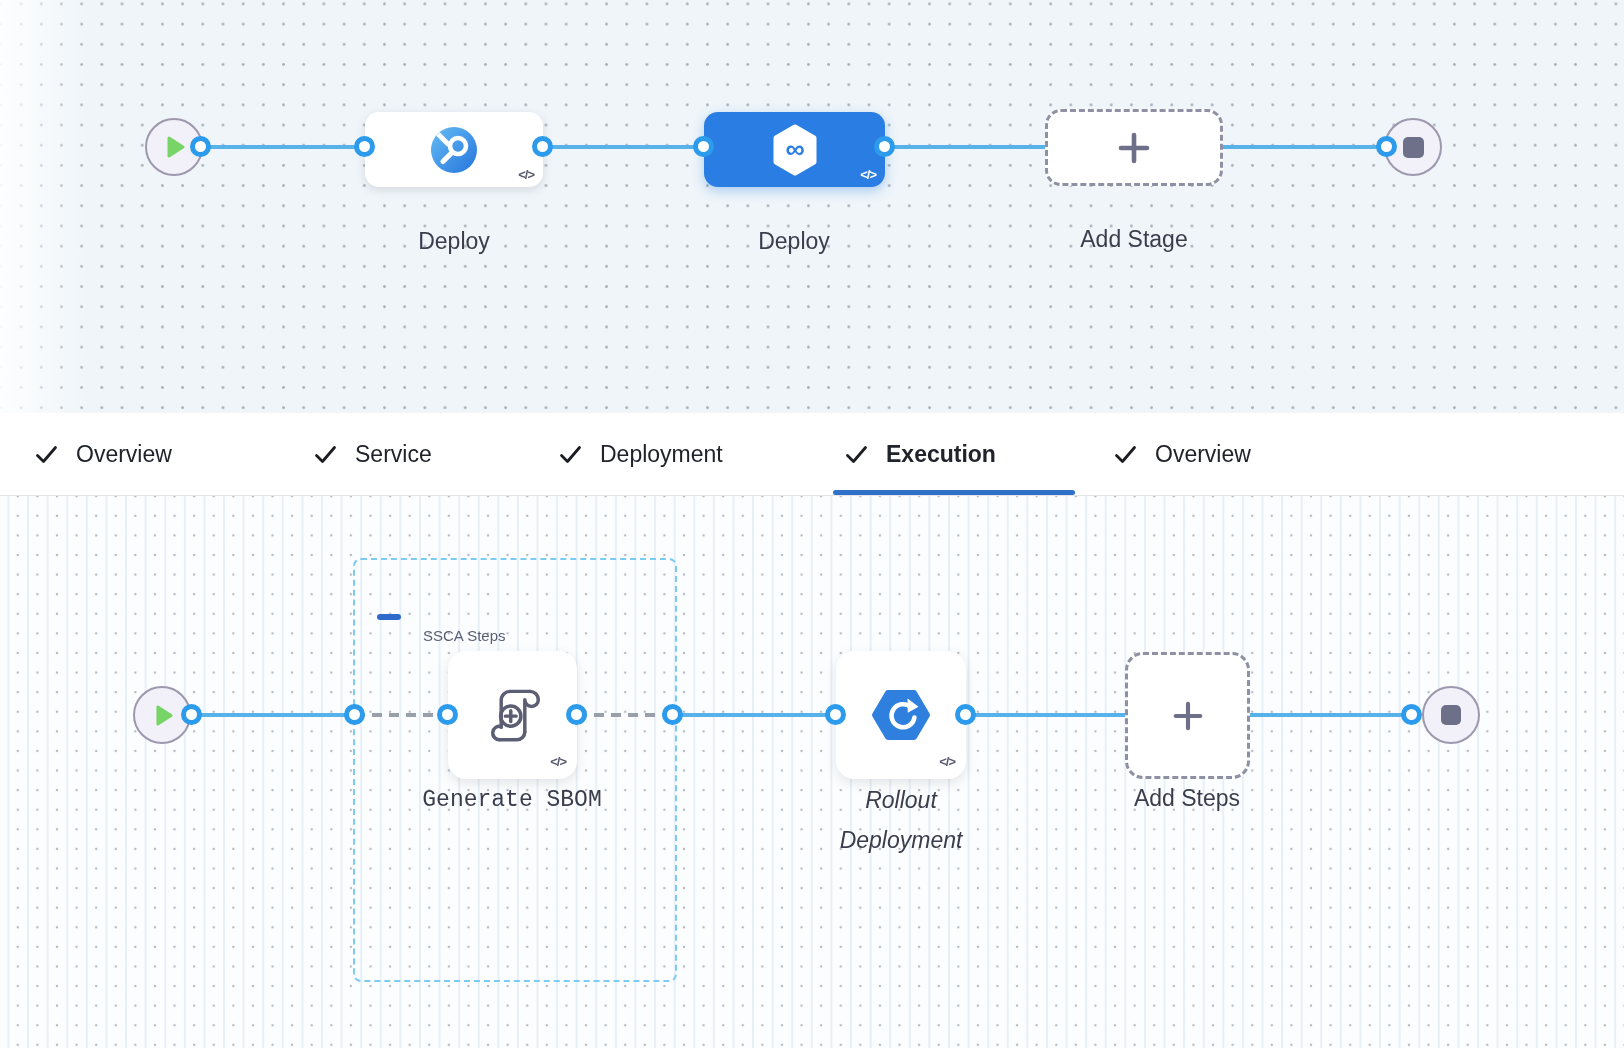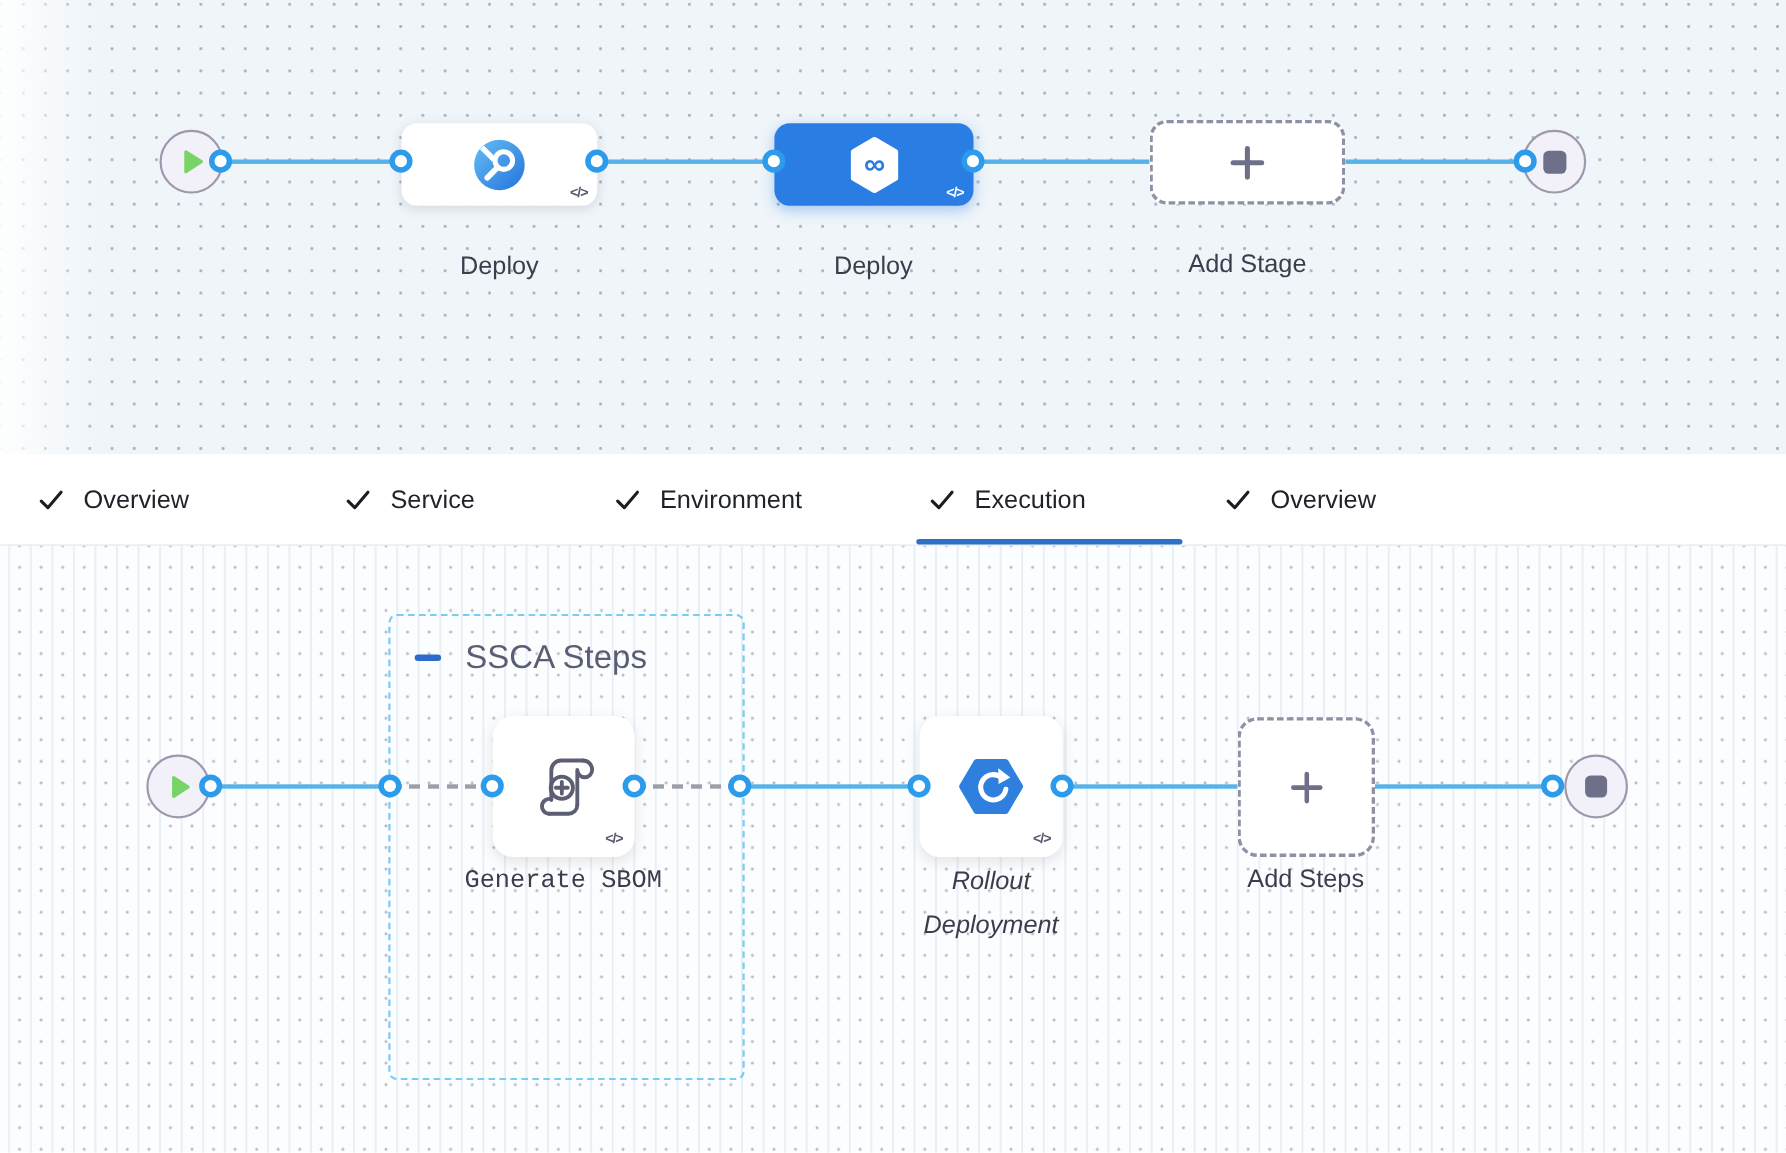--- a/index.html
+++ b/index.html
@@ -78,35 +78,35 @@
 
   
   .tabbar{
     position:absolute;left:0;top:413px;width:1624px;height:82px;background:#fff;
     border-bottom:1px solid #e3e5e9;z-index:8;
   }
   .tab{
     position:absolute;top:0;height:82px;display:flex;align-items:center;gap:16px;
     font-size:23px;color:#20232a;cursor:pointer;white-space:nowrap;
   }
-  .tab.active .tab-label{font-weight:400;}
+  .tab.active .tab-label{font-weight:700;}
   .underline{
     position:absolute;left:833px;bottom:0;width:242px;height:5px;
     border-radius:4px;background:#2f70c8;z-index:9;
   }
 
   
   .group-box{
     position:absolute;border:2px dashed #7bcbf3;border-radius:8px;z-index:1;
   }
   .group-head{
     position:absolute;left:22px;top:24px;display:flex;align-items:center;gap:22px;z-index:2;
   }
   .group-minus{width:24px;height:6px;border-radius:3px;background:#2e6acb;cursor:pointer;}
-  .group-title{font-size:30px;color:#5a5e72;line-height:28px;}
+  .group-title{font-size:15px;color:#5a5e72;line-height:28px;margin-top:38px;}
 </style>
 </head>
 <body>
 
 <div class="page">
 
   <div class="canvas canvas-top">
 
     <div class="edge" style="left:201px;top:145px;width:164px;"></div>
     <div class="edge" style="left:543px;top:145px;width:161px;"></div>
@@ -175,21 +175,21 @@
     <div class="tab" style="left:312px;">
       <svg width="27" height="27" viewBox="0 0 27 27">
           <path d="M4.5 14.5 L10.5 20.5 L22.5 6.5" fill="none" stroke="#1b1d22" stroke-width="2.8" stroke-linecap="round" stroke-linejoin="round"></path>
         </svg>
       <span class="tab-label">Service</span>
     </div>
     <div class="tab" style="left:557px;">
       <svg width="27" height="27" viewBox="0 0 27 27">
           <path d="M4.5 14.5 L10.5 20.5 L22.5 6.5" fill="none" stroke="#1b1d22" stroke-width="2.8" stroke-linecap="round" stroke-linejoin="round"></path>
         </svg>
-      <span class="tab-label">Environment</span>
+      <span class="tab-label">Deployment</span>
     </div>
     <div class="tab active" style="left:843px;">
       <svg width="27" height="27" viewBox="0 0 27 27">
           <path d="M4.5 14.5 L10.5 20.5 L22.5 6.5" fill="none" stroke="#1b1d22" stroke-width="2.8" stroke-linecap="round" stroke-linejoin="round"></path>
         </svg>
       <span class="tab-label">Execution</span>
     </div>
     <div class="tab" style="left:1112px;">
       <svg width="27" height="27" viewBox="0 0 27 27">
           <path d="M4.5 14.5 L10.5 20.5 L22.5 6.5" fill="none" stroke="#1b1d22" stroke-width="2.8" stroke-linecap="round" stroke-linejoin="round"></path>

